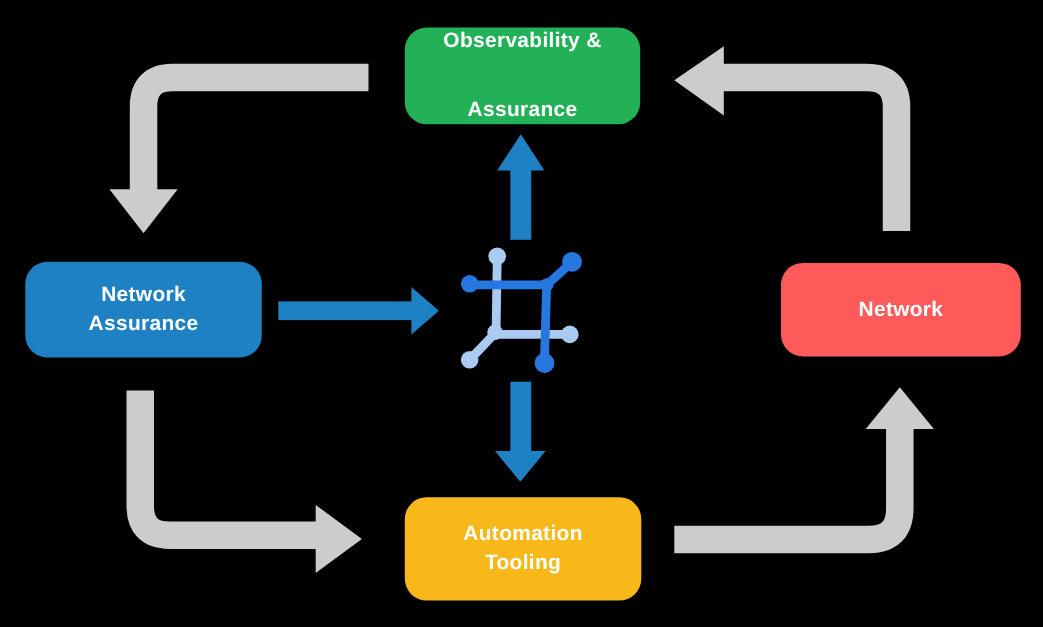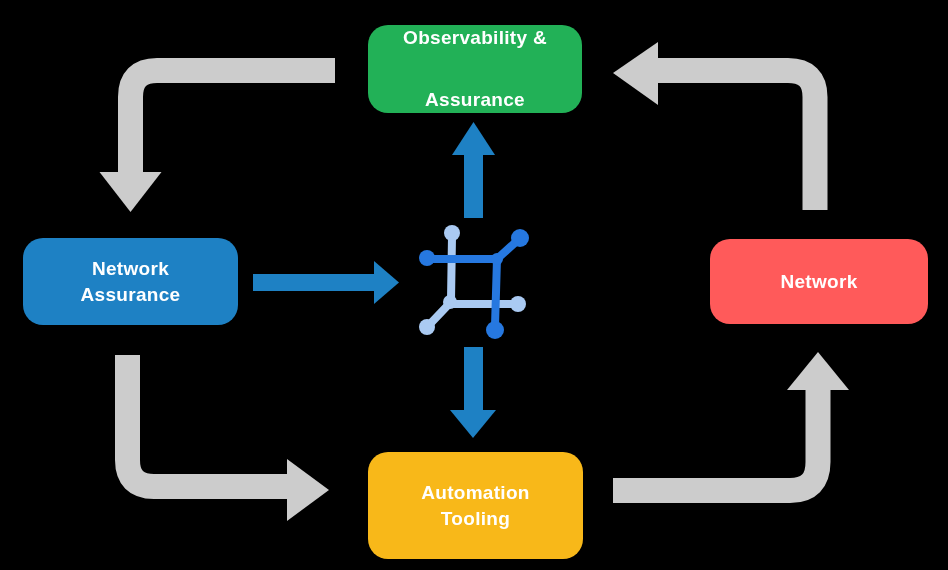--- a/index.html
+++ b/index.html
@@ -30,21 +30,21 @@
     text-align: center;
     color: #ffffff;
     font-size: 19px;
     font-weight: 600;
     letter-spacing: 0.3px;
     line-height: 26px;
   }
   .box-observability { left: 368px; top: 25px;  width: 214px; height: 88px; }
   .box-operations    { left: 23px;  top: 238px; width: 215px; height: 87px; }
   .box-infrastructure{ left: 710px; top: 239px; width: 218px; height: 85px; }
-  .box-automation    { left: 368px; top: 452px; width: 215px; height: 107px; }
+  .box-automation    { left: 368px; top: 452px; width: 215px; height: 94px; }
 </style>
 </head>
 <body>
 
 <div class="canvas">
 
   <svg class="layer" width="948" height="570" viewBox="0 0 948 570">
 
     <g>
       <path d="M 335 70.5 L 157 70.5 Q 130.5 70.5 130.5 97 L 130.5 173" fill="none" stroke-width="25" stroke="#cccccc"></path>

